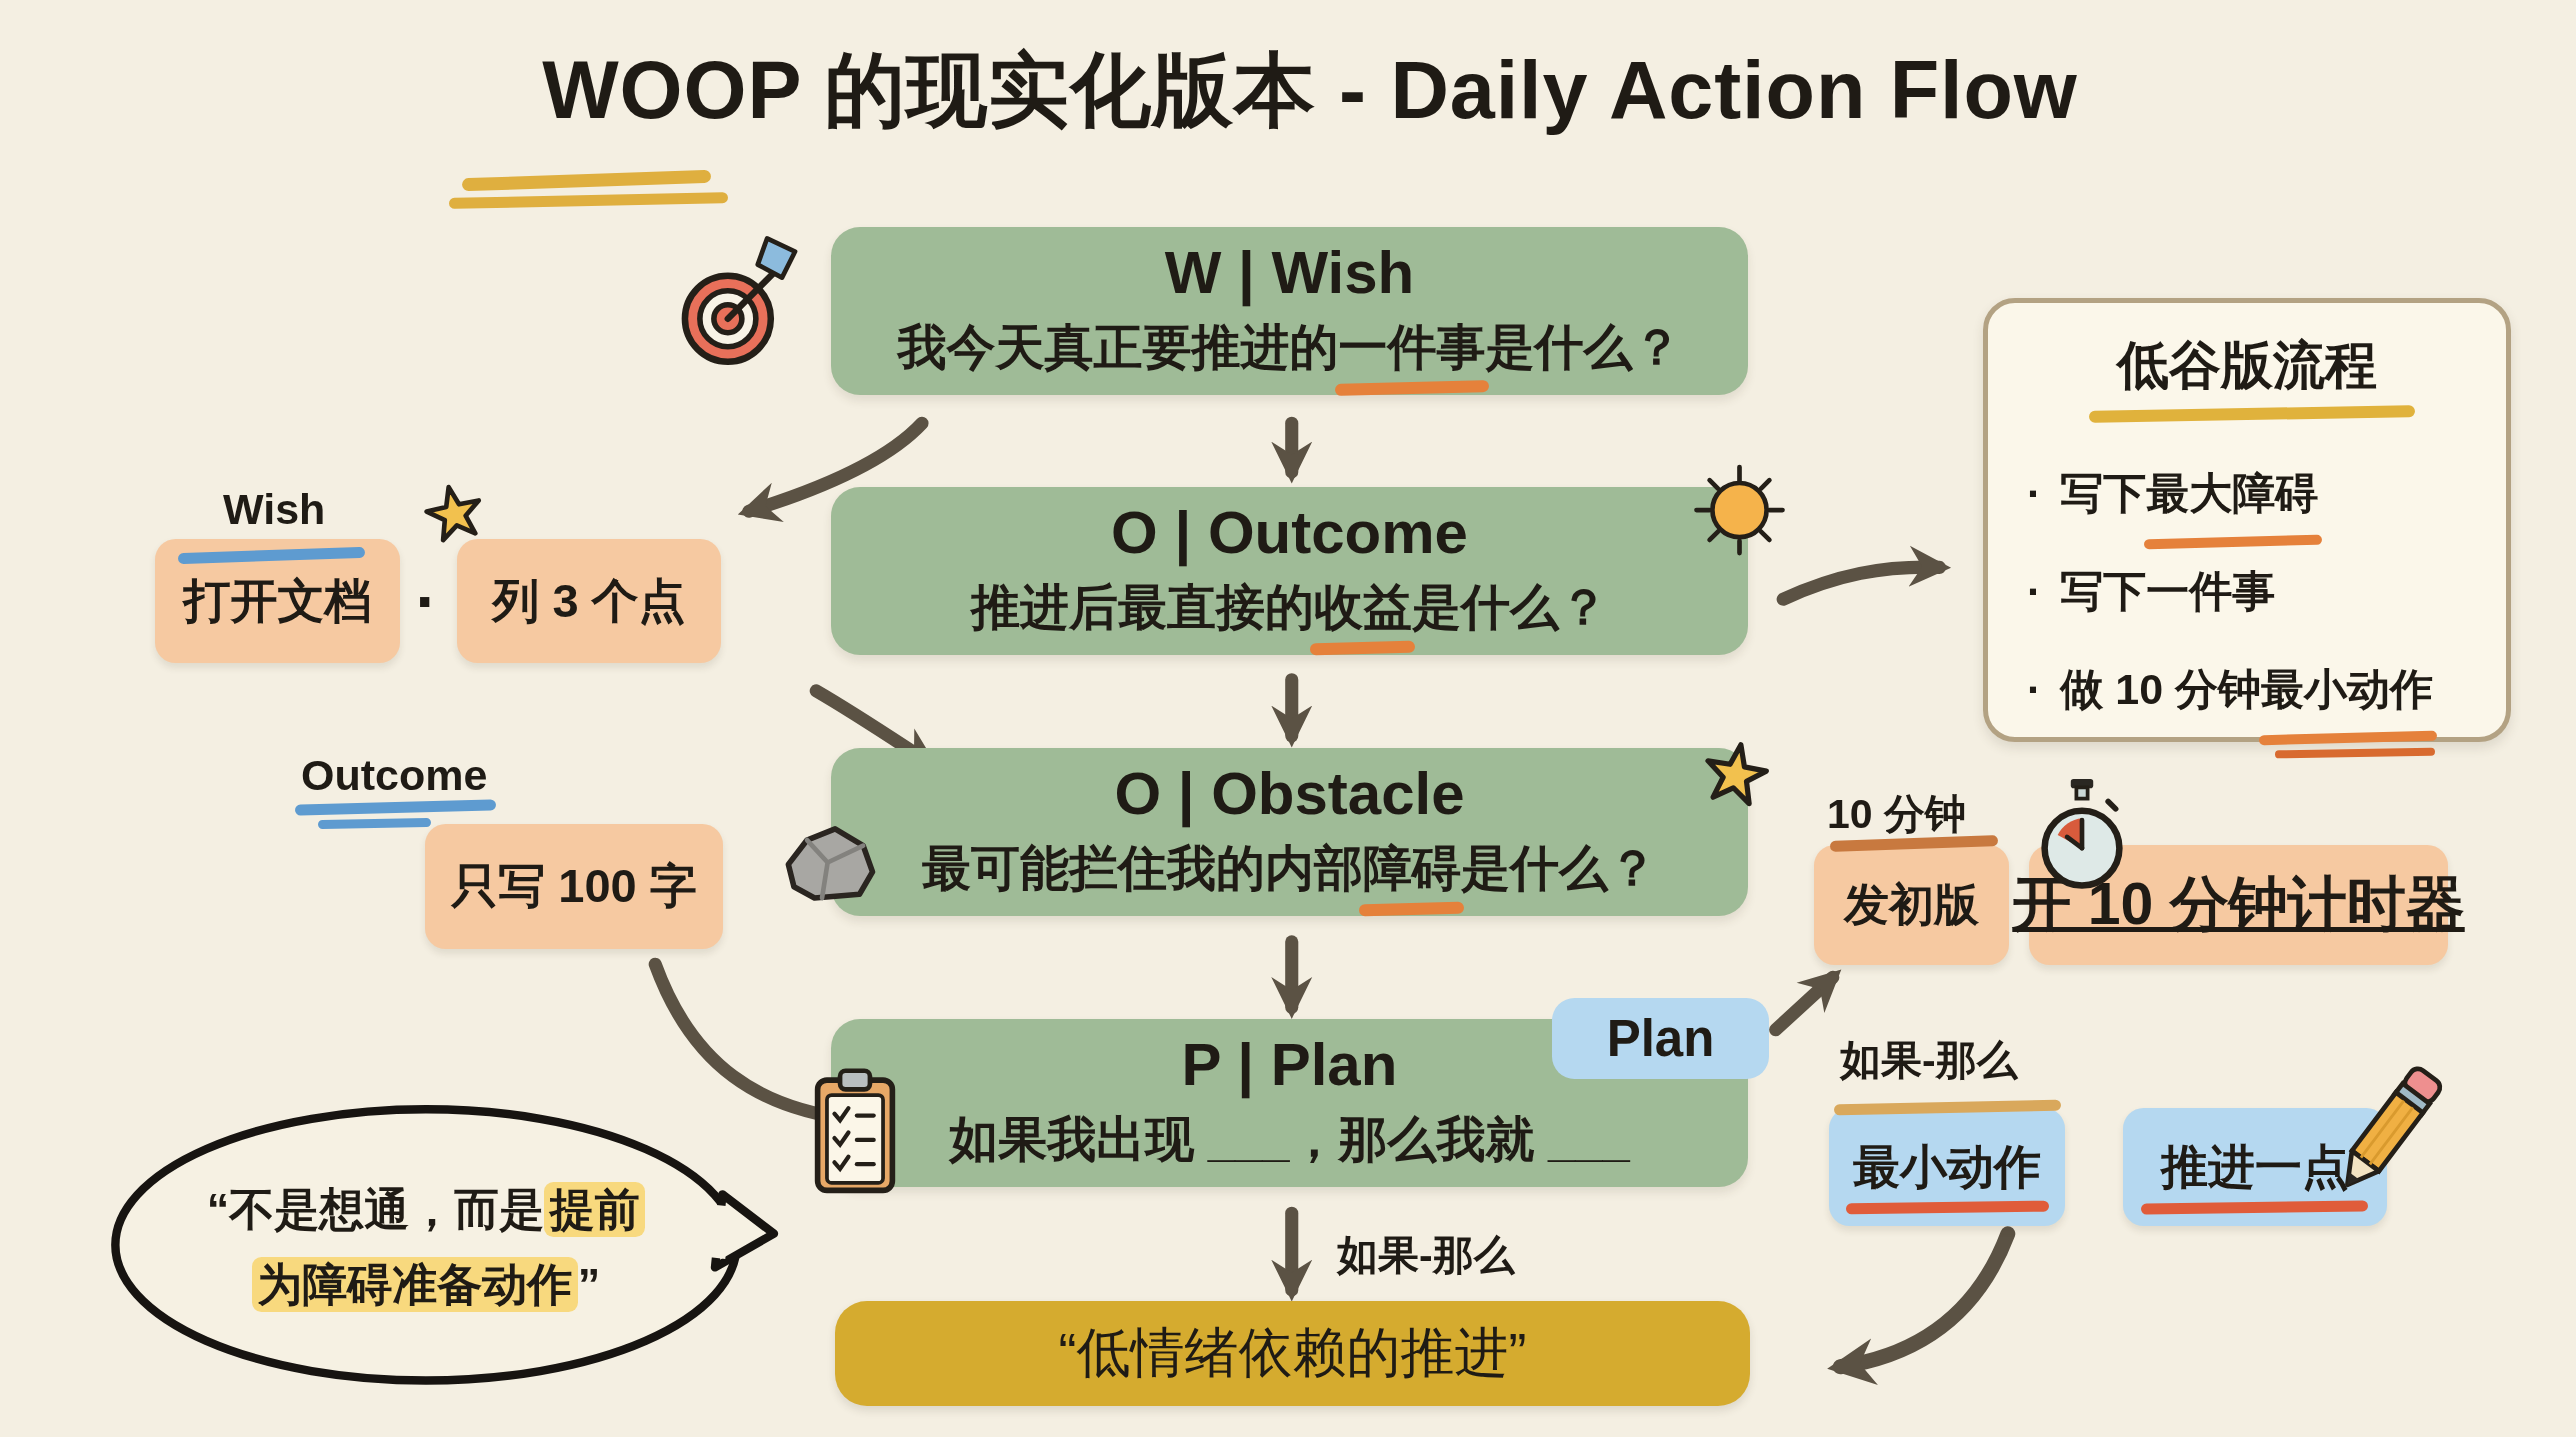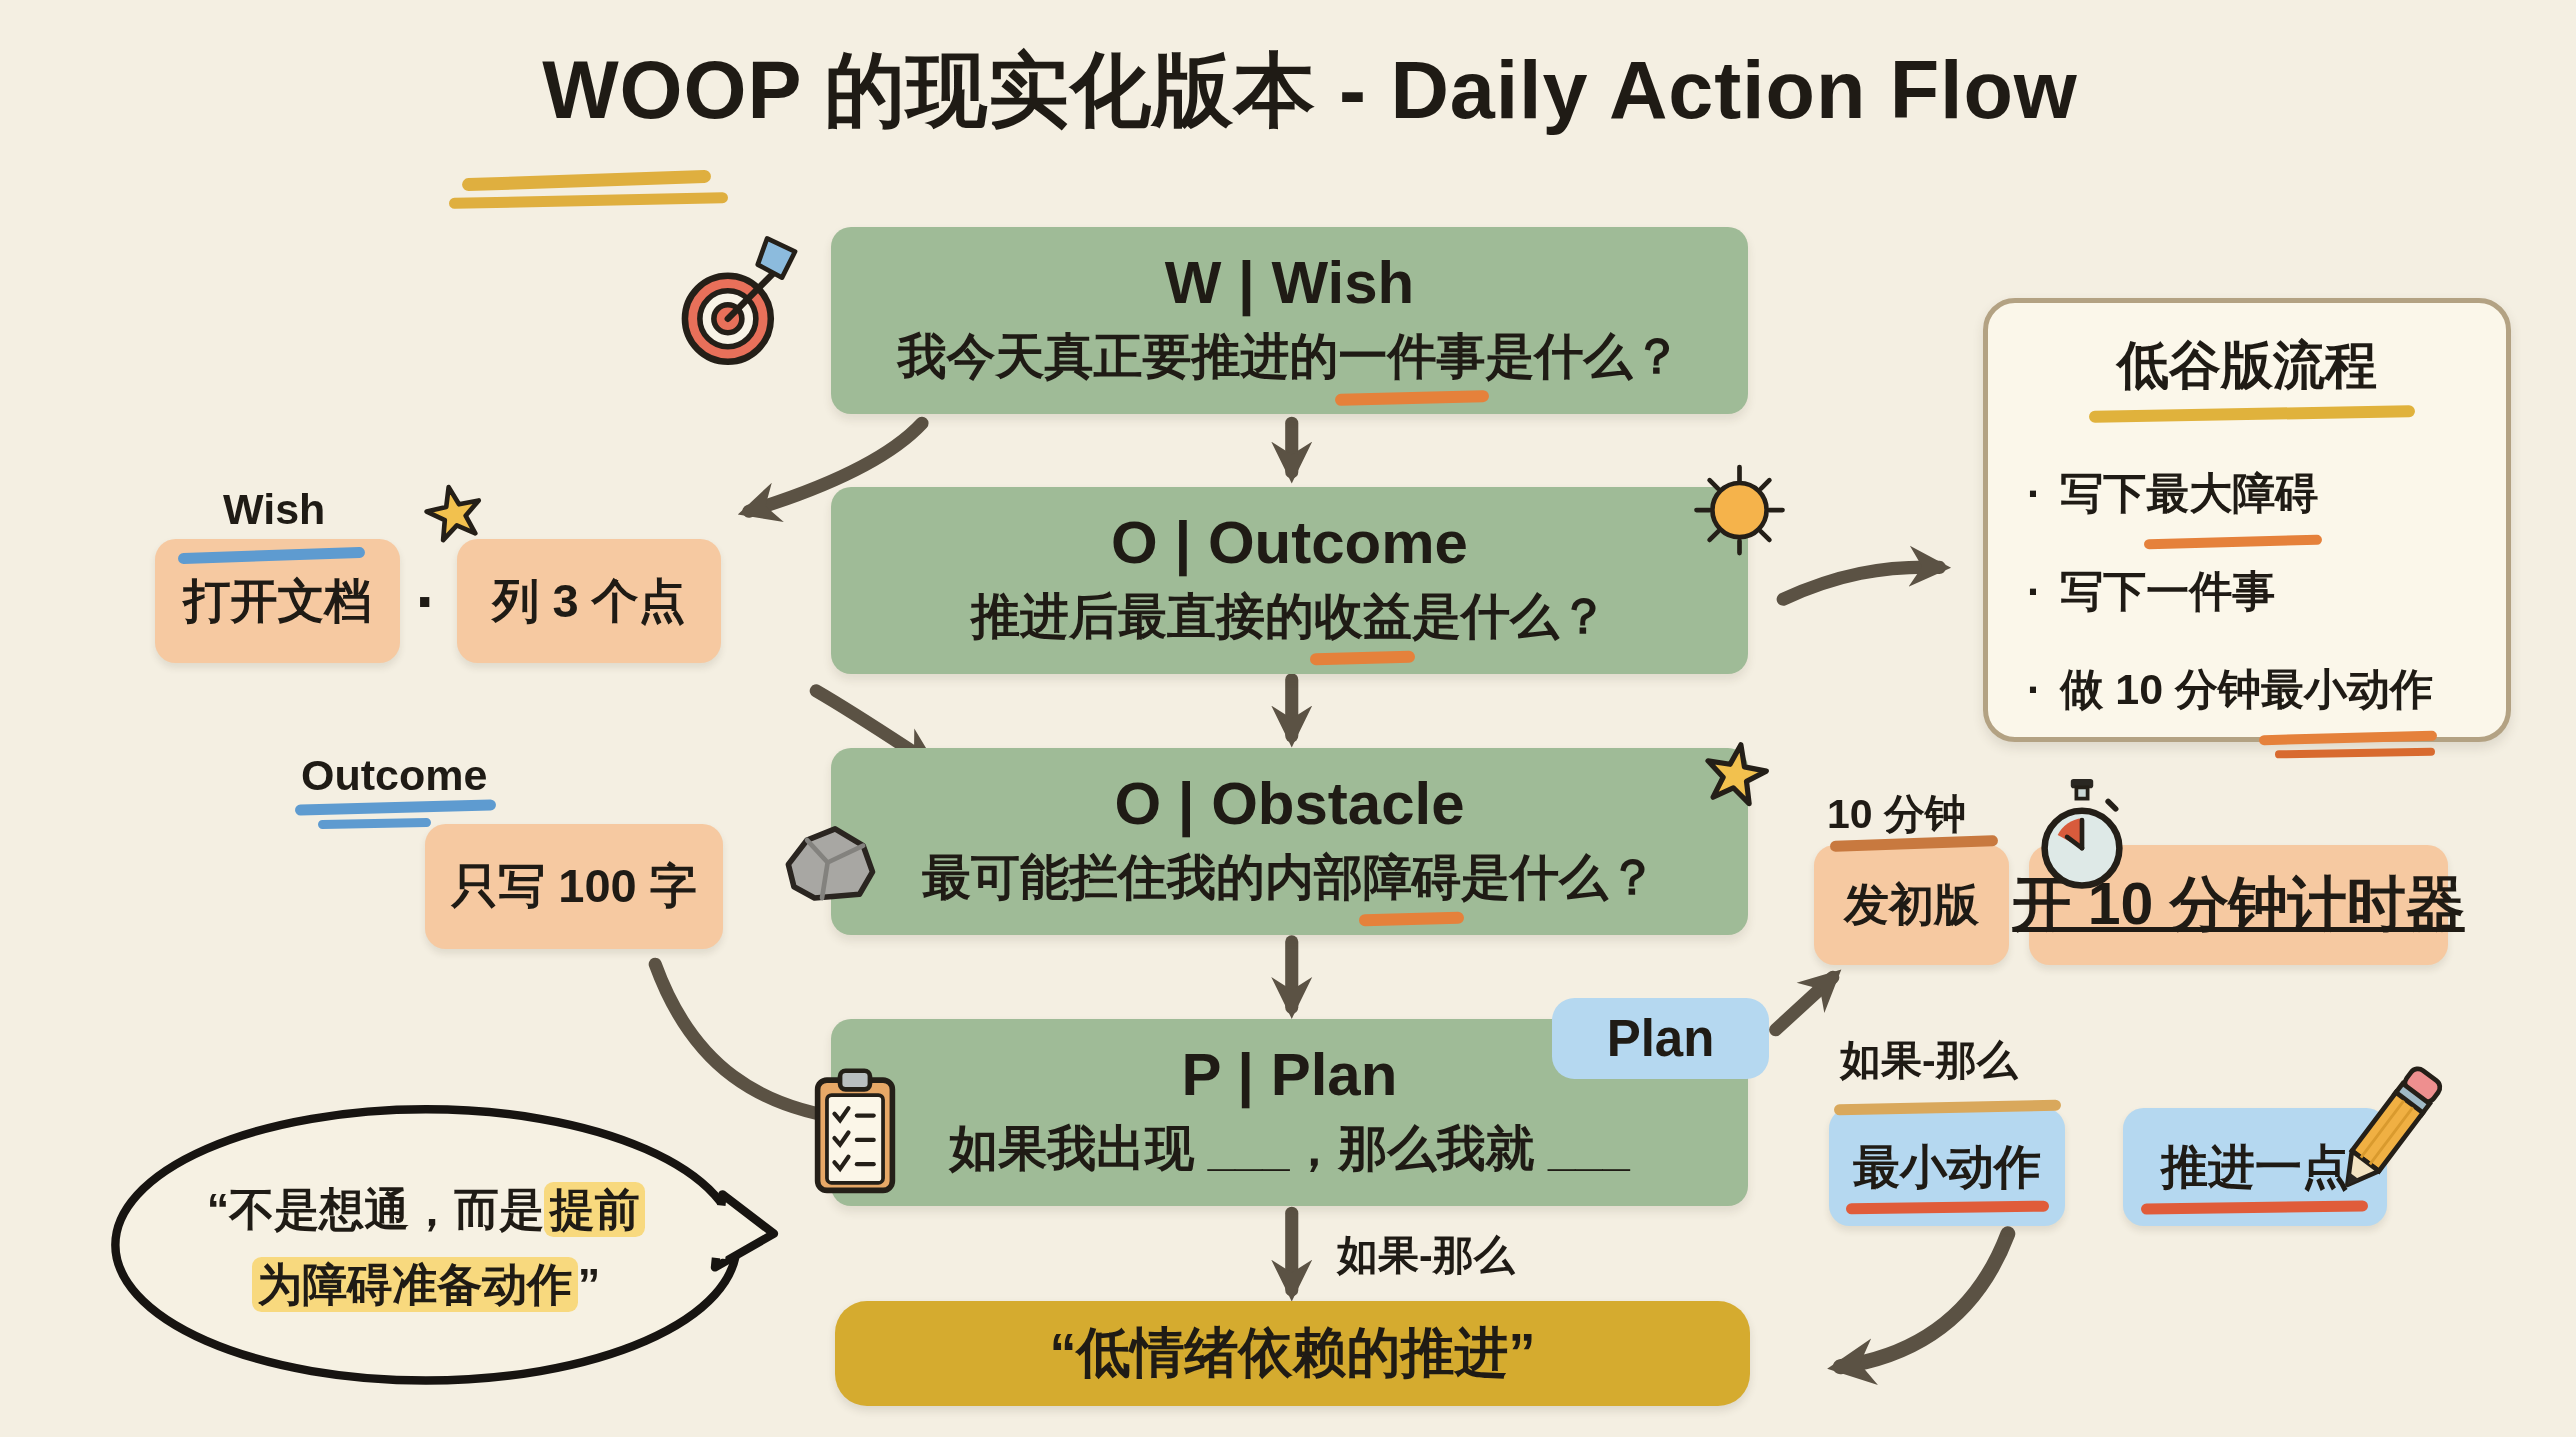--- a/index.html
+++ b/index.html
@@ -14,22 +14,22 @@
   .title {
     position:absolute; left:0; top:37px; width:100%;
     text-align:center; font-size:81px; font-weight:800; letter-spacing:0.9px;padding-left:44px;
   }
   .title-underline { position:absolute; background:#DFAF3F; border-radius:8.4px; }
   #tu1 { left:462px; top:174px; width:249px; height:13px; transform:rotate(-2deg); }
   #tu2 { left:449px; top:195px; width:279px; height:11.2px; transform:rotate(-1.2deg); }
 
   
   .gbox {
-    position:absolute; left:831px; width:917px; height:187px;
-    background:#9FBB97; border-radius:20px;
+    position:absolute; left:831px; width:917px; height:168px;
+    background:#9FBB97; border-radius:29px;
     display:flex; flex-direction:column; align-items:center; justify-content:center;
     box-shadow:0 5.6px 9.4px rgba(60,50,30,.10);
     text-align:center;
   }
   .gbox .hd { font-size:60px; font-weight:800; line-height:71px; }
   .gbox .sub { font-size:49px; font-weight:700; line-height:75px; margin-top:1.9px; white-space:nowrap; }
   #box-wish     { top:227px; }
   #box-outcome  { top:487px; }
   #box-obstacle { top:748px; }
   #box-plan     { top:1019px; }
@@ -39,21 +39,21 @@
   .hlu::after {
     content:""; position:absolute; left:-3.7px; right:-3.7px; bottom:-9.4px;
     height:12px; background:#E5813B; border-radius:7.5px; transform:rotate(-1.5deg);
   }
 
   
   .gold {
     position:absolute; left:835px; top:1301px; width:915px; height:105px;
     background:#D5AB2F; border-radius:32px;
     display:flex; align-items:center; justify-content:center;
-    font-size:54px; font-weight:700; box-shadow:0 4.7px 8.4px rgba(60,50,30,.12);
+    font-size:54px; font-weight:400; box-shadow:0 4.7px 8.4px rgba(60,50,30,.12);
   }
 
   
   .blue-tag {
     position:absolute; left:1552px; top:998px; width:217px; height:81px;
     background:#B5D8F0; border-radius:22.5px;
     display:flex; align-items:center; justify-content:center;
     font-size:51px; font-weight:800;
   }
   .side-label { position:absolute; font-size:43px; font-weight:800; white-space:nowrap; }

